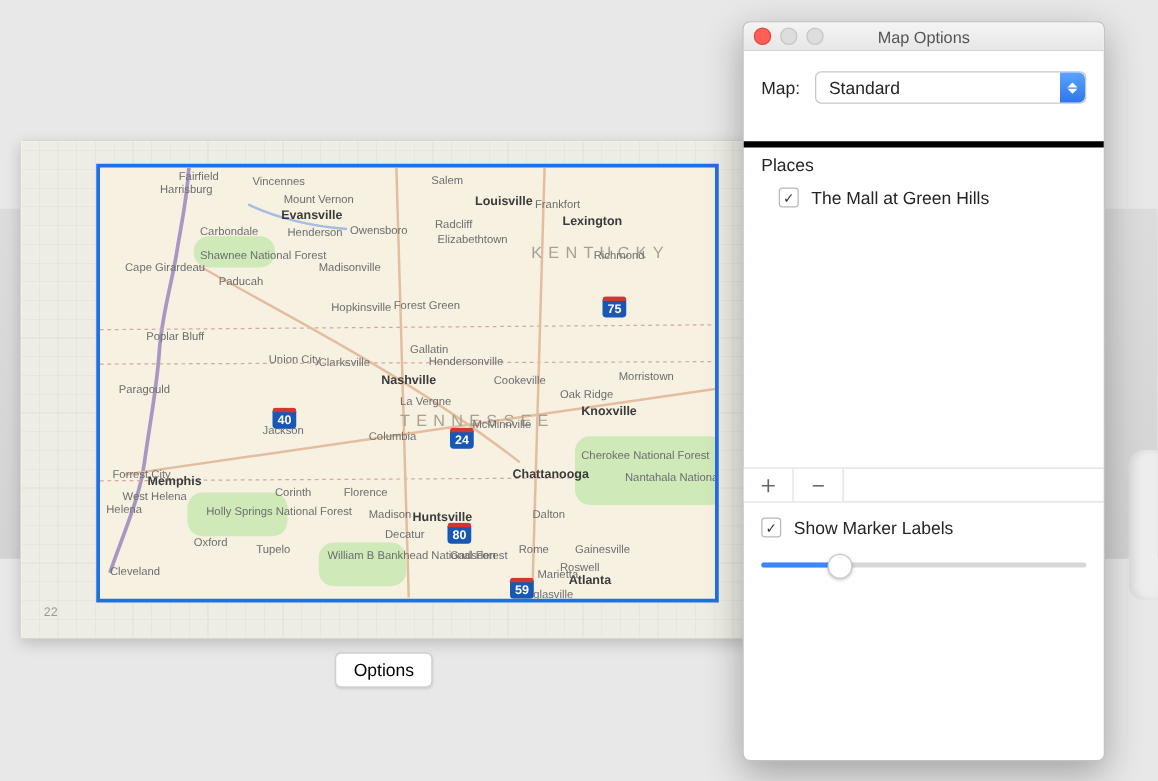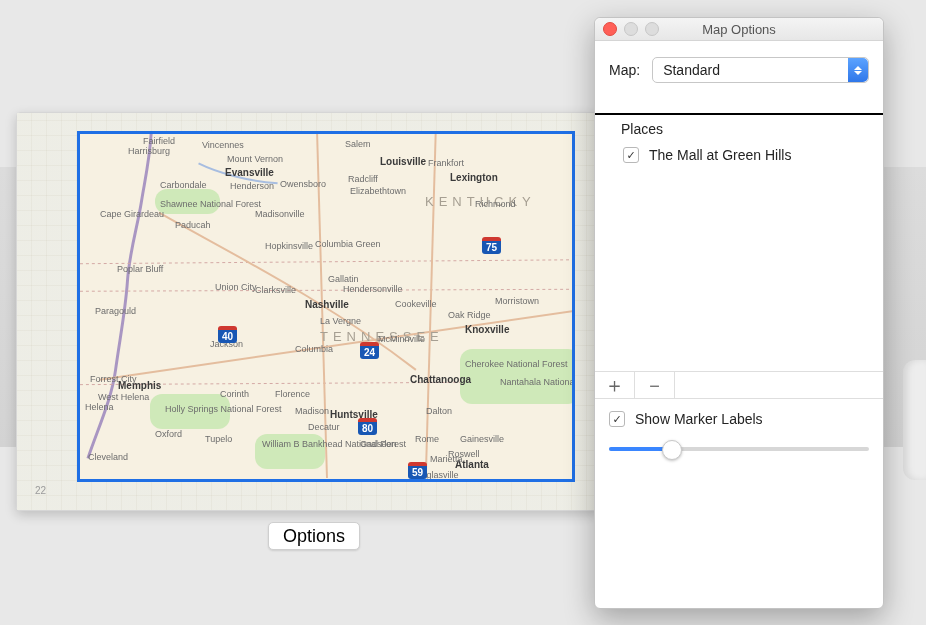--- a/index.html
+++ b/index.html
@@ -23,34 +23,34 @@
   .page{position:absolute;inset:0;background:
       repeating-linear-gradient(0deg,#f6f6f2 0 14px,#f0efe9 14px 15px),
       repeating-linear-gradient(90deg,#f6f6f2 0 14px,#f0efe9 14px 15px);
       background-blend-mode:multiply;}
   .page-num{position:absolute;left:18px;bottom:14px;font-size:10px;color:#9b9b9b;}
   .map-frame{position:absolute;left:60px;top:18px;right:24px;bottom:28px;border:3px solid var(--blue);background:var(--map-land);overflow:hidden;}
   .shield{font-size:10px;display:inline-flex;align-items:center;justify-content:center;background:#1857b4;color:#fff;border-radius:3px;padding:1px 4px;border-top:4px solid #cf3830;font-weight:700;}
   .city{position:absolute;font-size:9px;color:#6d6d6d;white-space:nowrap;}
   .city.big{font-size:10px;color:#3a3a3a;font-weight:600;}
   .state-label{position:absolute;font-size:13px;letter-spacing:5px;color:#a69f92;font-weight:500;}
-  .options-btn{position:absolute;left:268px;top:522px;height:28px;padding:0 14px;border-radius:5px;background:#fff;border:1px solid #cfcfcf;font-size:18px;box-shadow:0 1px 2px rgba(0,0,0,.12);}
+  .options-btn{position:absolute;left:268px;top:522px;height:28px;padding:0 14px;border-radius:5px;background:#fff;border:1px solid #cfcfcf;font-size:14px;box-shadow:0 1px 2px rgba(0,0,0,.12);}
   
   .panel{position:absolute;left:594px;top:17px;width:288px;height:590px;background:var(--panel);border:1px solid var(--border);border-radius:6px;box-shadow:0 10px 30px rgba(0,0,0,.30);}
   .titlebar{height:22px;background:linear-gradient(#f4f4f4,#e7e7e7);border-bottom:1px solid #d5d5d5;border-radius:6px 6px 0 0;position:relative;display:flex;align-items:center;justify-content:center;font-size:13px;color:#555;}
   .traffic{position:absolute;left:8px;top:4px;display:flex;gap:7px;}
   .tl{width:12px;height:12px;border-radius:50%;}
   .map-row{display:flex;align-items:center;gap:12px;padding:16px 14px 30px 14px;}
   .map-row label{font-size:14px;}
   .select{flex:1;height:24px;border:1px solid #c7c7c7;border-radius:5px;display:flex;align-items:center;position:relative;background:#fff;padding-left:10px;font-size:14px;}
   .select .caret{position:absolute;right:0;top:0;bottom:0;width:20px;background:linear-gradient(#5ca3ff,#2f77e9);border-radius:0 5px 5px 0;display:flex;flex-direction:column;align-items:center;justify-content:center;gap:1px;}
   .caret::before,.caret::after{content:"";width:0;height:0;border-left:4px solid transparent;border-right:4px solid transparent;}
   .caret::before{border-bottom:4px solid #fff;}
   .caret::after{border-top:4px solid #fff;}
-  .section-h{font-size:14px;padding:6px 14px 10px 26px;border-top:2px solid #000000;}
+  .section-h{font-size:14px;padding:6px 14px 10px 14px;border-top:5px solid #000000;}
   .place-row{display:flex;align-items:center;gap:10px;padding:0 14px 10px 28px;font-size:14px;}
   .chk{width:14px;height:14px;border:1px solid #b8b8b8;border-radius:3px;display:inline-flex;align-items:center;justify-content:center;font-size:11px;color:#333;background:#fff;}
   .places-list{height:224px;}
   .seg{display:flex;height:26px;border-top:1px solid #dedede;border-bottom:1px solid #dedede;}
   .seg button{width:40px;border:none;border-right:1px solid #dedede;background:#fff;font-size:20px;line-height:20px;color:#666;display:flex;align-items:center;justify-content:center;}
   .row2{display:flex;align-items:center;gap:10px;padding:12px 14px;font-size:14px;}
   .zoom-h{font-size:12px;letter-spacing:1px;color:#666;padding:14px 14px 8px 14px;}
   .slider-row{padding:0 14px 14px 14px;}
   .slider{position:relative;height:20px;}
   .track{position:absolute;left:0;right:0;top:8px;height:4px;border-radius:2px;background:#d7d7d7;}
@@ -106,21 +106,21 @@
         <div class="city" style="left: 48px; top: 12px;">Harrisburg</div>
         <div class="city" style="left: 63px; top: 2px;">Fairfield</div>
         <div class="city" style="left: 150px; top: 47px;">Henderson</div>
         <div class="city" style="left: 268px; top: 40px;">Radcliff</div>
         <div class="city" style="left: 80px; top: 65px;">Shawnee National Forest</div>
         <div class="city" style="left: 270px; top: 52px;">Elizabethtown</div>
         <div class="city" style="left: 95px; top: 86px;">Paducah</div>
         <div class="city" style="left: 20px; top: 75px;">Cape Girardeau</div>
         <div class="city" style="left: 175px; top: 75px; text-align: center;">Madisonville</div>
         <div class="city" style="left: 395px; top: 65px;">Richmond</div>
-        <div class="city" style="left: 235px; top: 105px;">Columbia Green</div>
+        <div class="city" style="left: 235px; top: 105px;">Forest Green</div>
         <div class="city" style="left: 185px; top: 107px;">Hopkinsville</div>
         <div class="city" style="left: 20px; top: 130px; padding-left: 17px;">Poplar Bluff</div>
         <div class="city" style="left: 135px; top: 148px;">Union City</div>
         <div class="city" style="left: 248px; top: 140px;">Gallatin</div>
         <div class="city" style="left: 263px; top: 150px;">Hendersonville</div>
         <div class="city" style="left: 175px; top: 151px;">Clarksville</div>
         <div class="city" style="left: 315px; top: 165px;">Cookeville</div>
         <div class="city" style="left: 415px; top: 162px;">Morristown</div>
         <div class="city" style="left: 240px; top: 182px;">La Vergne</div>
         <div class="city" style="left: 298px; top: 200px;">McMinnville</div>

